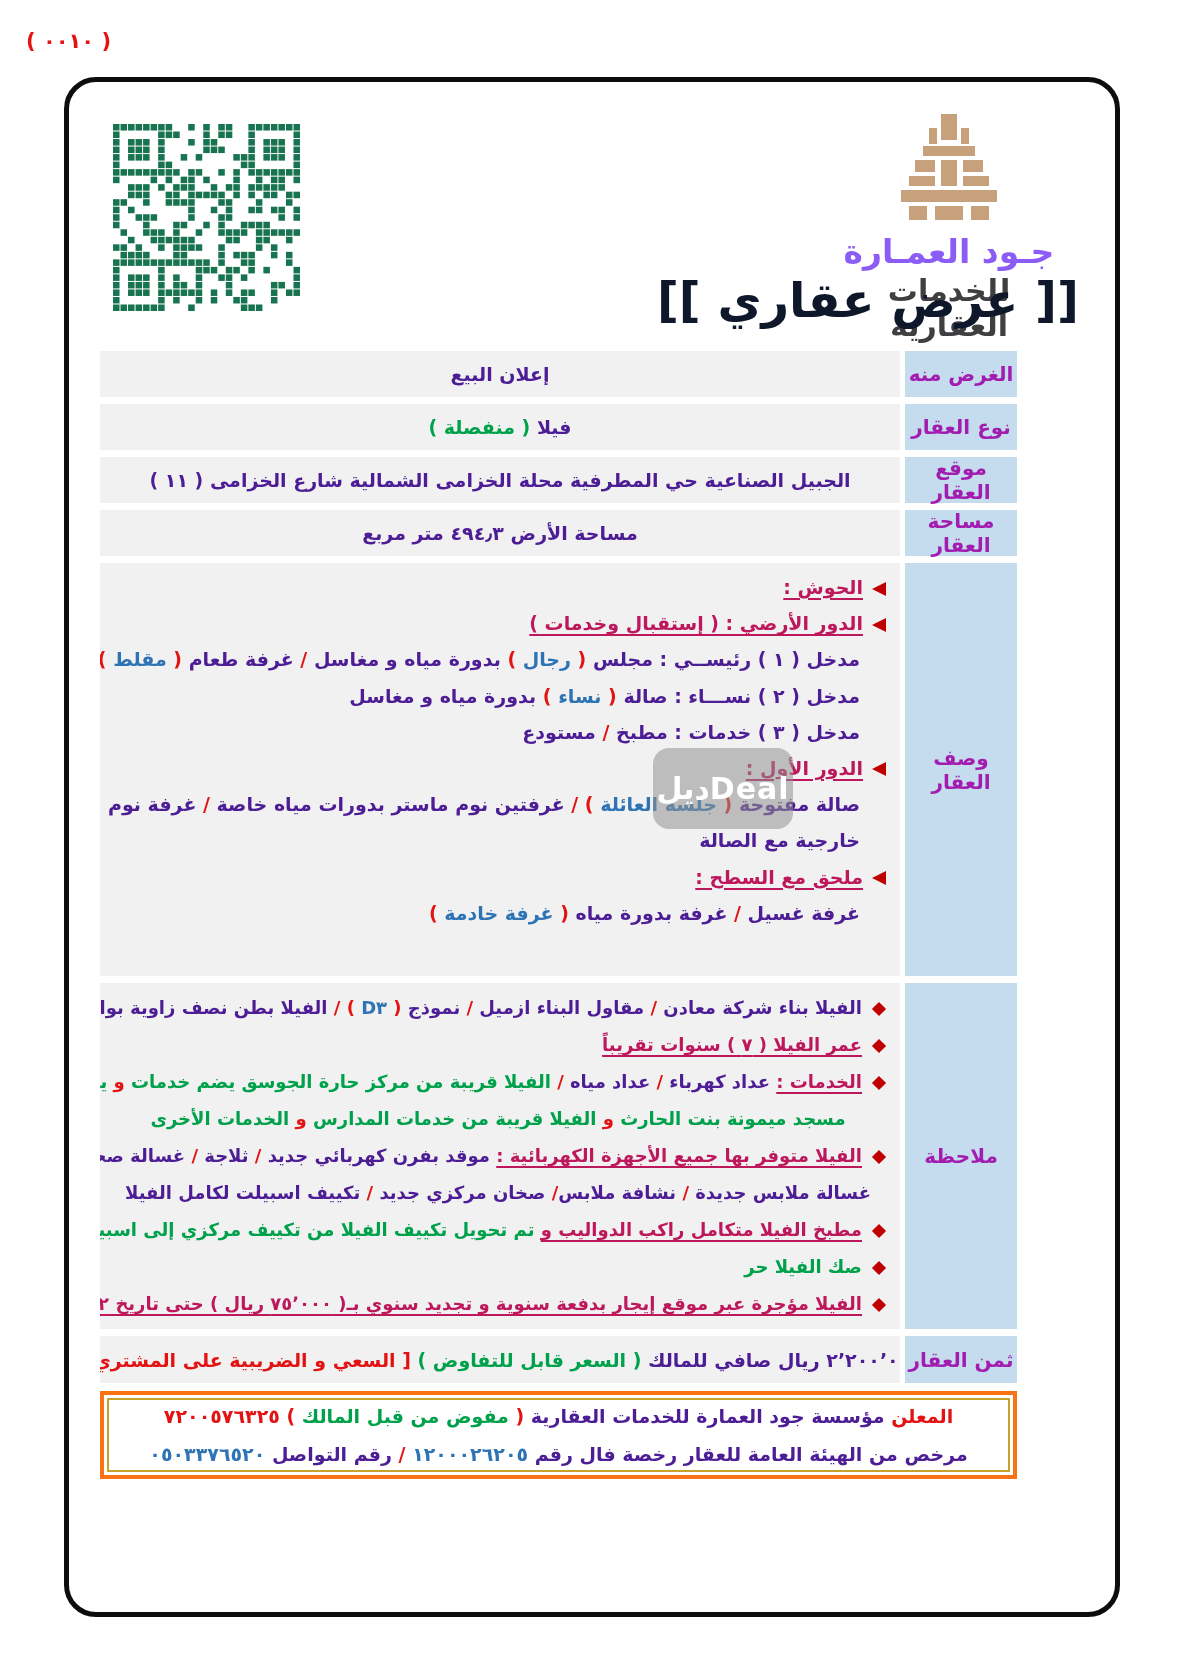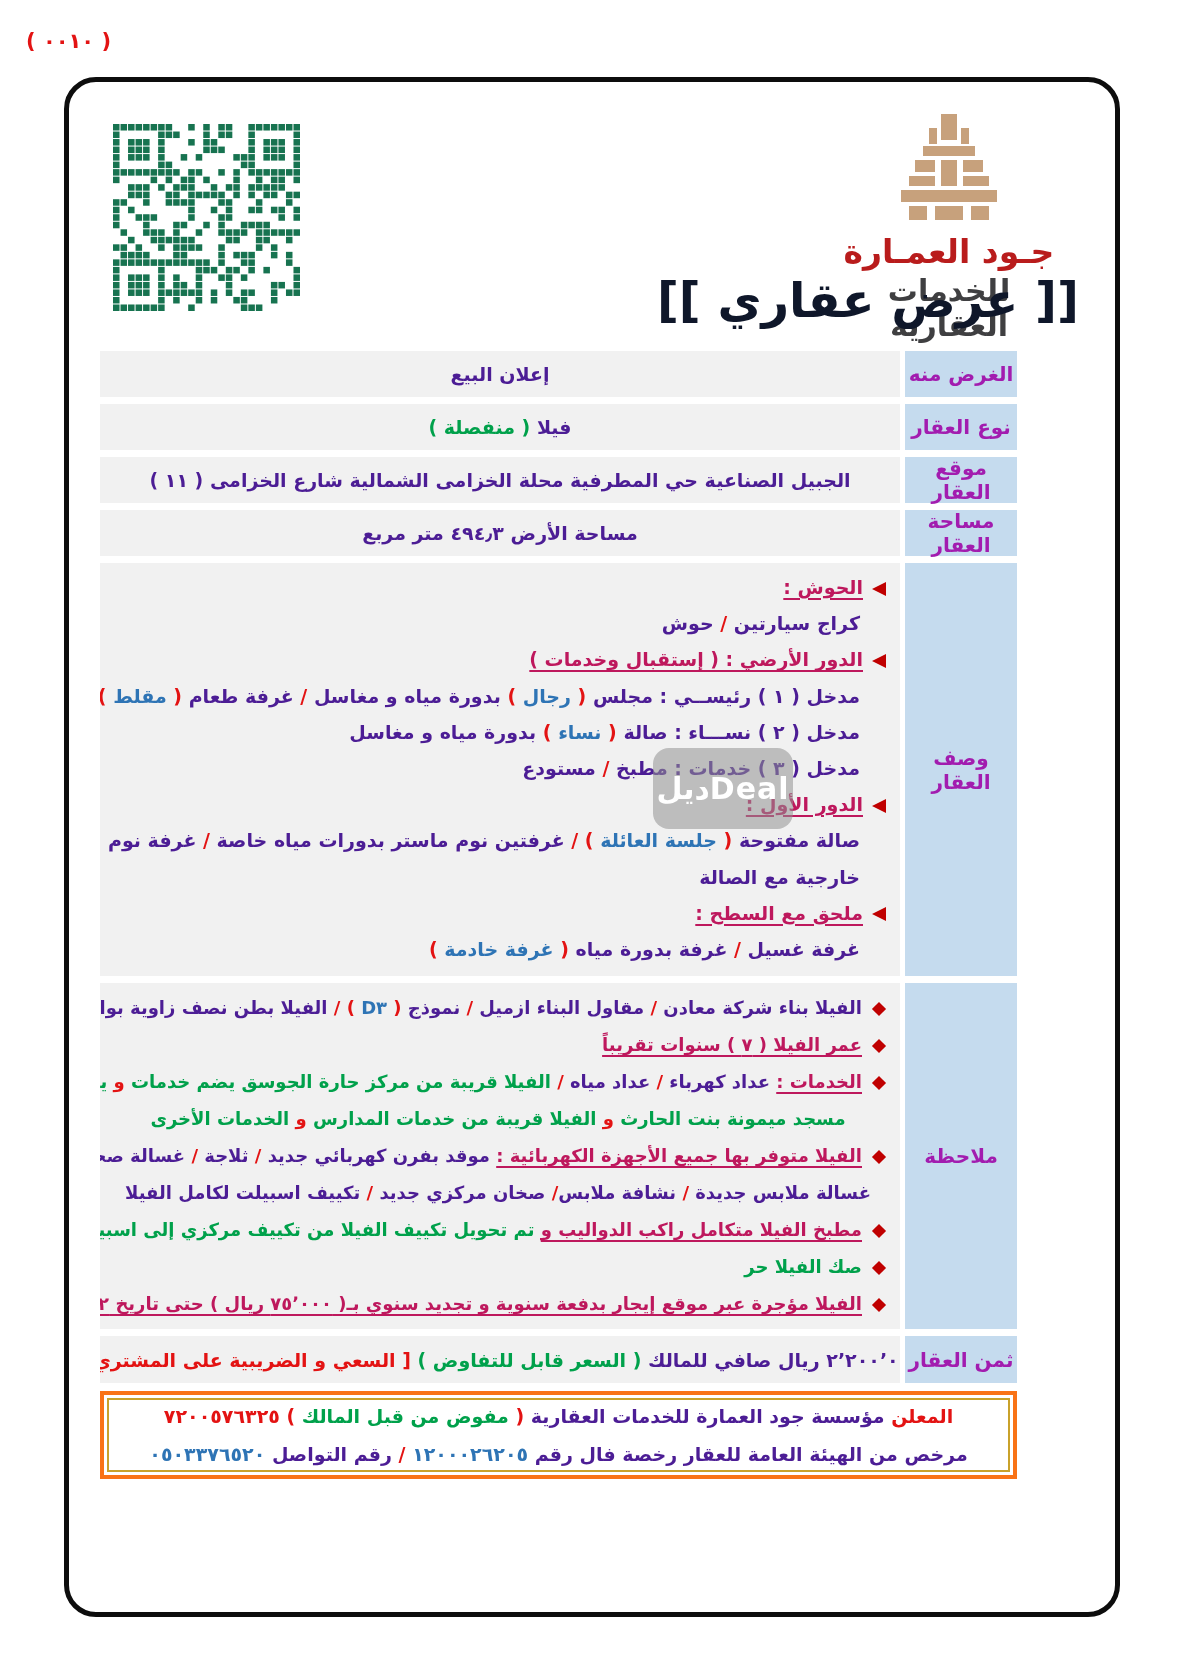--- a/index.html
+++ b/index.html
@@ -12,21 +12,21 @@
   
   .frame{position:absolute;left:64px;top:66px;width:1046px;height:1530px;
          border:5px solid #0d0d0d;border-radius:32px;background:#fff;}
 
   
   .qr{position:absolute;left:44px;top:42px;width:188px;height:188px;}
 
   
   .logo{position:absolute;left:770px;top:30px;width:220px;text-align:center;}
   .logo-icon svg{display:block;margin:0 auto;}
-  .logo-title{font-size:33px;color:#b91c1c;margin-top:2px;}
+  .logo-title{font-size:33px;color:#8b5cf6;margin-top:2px;}
   .logo-sub{font-size:30px;color:#3f3f41;margin-top:2px;}
 
   
   .title{position:absolute;top:190px;left:0;width:100%;text-align:right;transform:translateX(-36px);
          color:#0f172a;font-size:48px;}
 
   
   .ptable{position:absolute;left:31px;top:269px;width:917px;direction:rtl;}
   .trow{display:flex;gap:5px;margin-bottom:7px;height:46px;}
   .trow[data-name="table-row-description"]{height:413px;}
@@ -449,21 +449,20 @@
         <div class="trow" data-name="table-row-area">
           <div class="th" data-name="row-header">مساحة العقار</div>
           <div class="td align-center" data-name="row-content">
             <div class="line" data-name="text-line"><span class="seg seg-k" data-name="text-segment">مساحة الأرض ٤٩٤٫٣ متر مربع</span></div>
           </div>
         </div>
         <div class="trow" data-name="table-row-description">
           <div class="th" data-name="row-header">وصف العقار</div>
           <div class="td align-right" data-name="row-content">
             <div class="line" data-name="text-line"><span class="bullet bullet-arrow" data-name="arrow-bullet-icon"></span><span class="seg seg-du" data-name="text-segment">الحوش :</span></div>
-            <div class="line indent" data-name="text-line"><span class="seg seg-k" data-name="text-segment">كراج سيارتين </span><span class="seg seg-r" data-name="text-segment">/</span><span class="seg seg-k" data-name="text-segment"> حوش</span></div>
             <div class="line" data-name="text-line"><span class="bullet bullet-arrow" data-name="arrow-bullet-icon"></span><span class="seg seg-du" data-name="text-segment">الدور الأرضي : ( إستقبال وخدمات )</span></div>
             <div class="line indent" data-name="text-line"><span class="seg seg-k" data-name="text-segment">مدخل ( ١ ) رئيســي : مجلس </span><span class="seg seg-r" data-name="text-segment">( </span><span class="seg seg-b" data-name="text-segment">رجال</span><span class="seg seg-r" data-name="text-segment"> ) </span><span class="seg seg-k" data-name="text-segment">بدورة مياه و مغاسل </span><span class="seg seg-r" data-name="text-segment">/</span><span class="seg seg-k" data-name="text-segment"> غرفة طعام </span><span class="seg seg-r" data-name="text-segment">( </span><span class="seg seg-b" data-name="text-segment">مقلط</span><span class="seg seg-r" data-name="text-segment"> )</span></div>
             <div class="line indent" data-name="text-line"><span class="seg seg-k" data-name="text-segment">مدخل ( ٢ ) نســـاء : صالة </span><span class="seg seg-r" data-name="text-segment">( </span><span class="seg seg-b" data-name="text-segment">نساء</span><span class="seg seg-r" data-name="text-segment"> ) </span><span class="seg seg-k" data-name="text-segment">بدورة مياه و مغاسل</span></div>
             <div class="line indent" data-name="text-line"><span class="seg seg-k" data-name="text-segment">مدخل ( ٣ ) خدمات : مطبخ </span><span class="seg seg-r" data-name="text-segment">/</span><span class="seg seg-k" data-name="text-segment"> مستودع</span></div>
             <div class="line" data-name="text-line"><span class="bullet bullet-arrow" data-name="arrow-bullet-icon"></span><span class="seg seg-du" data-name="text-segment">الدور الأول :</span></div>
             <div class="line indent" data-name="text-line"><span class="seg seg-k" data-name="text-segment">صالة مفتوحة </span><span class="seg seg-r" data-name="text-segment">( </span><span class="seg seg-b" data-name="text-segment">جلسة العائلة</span><span class="seg seg-r" data-name="text-segment"> ) / </span><span class="seg seg-k" data-name="text-segment">غرفتين نوم ماستر بدورات مياه خاصة </span><span class="seg seg-r" data-name="text-segment">/</span><span class="seg seg-k" data-name="text-segment"> غرفة نوم تخدمها دورة مياه</span></div>
             <div class="line indent" data-name="text-line"><span class="seg seg-k" data-name="text-segment">خارجية مع الصالة</span></div>
             <div class="line" data-name="text-line"><span class="bullet bullet-arrow" data-name="arrow-bullet-icon"></span><span class="seg seg-du" data-name="text-segment">ملحق مع السطح :</span></div>
             <div class="line indent" data-name="text-line"><span class="seg seg-k" data-name="text-segment">غرفة غسيل </span><span class="seg seg-r" data-name="text-segment">/</span><span class="seg seg-k" data-name="text-segment"> غرفة بدورة مياه </span><span class="seg seg-r" data-name="text-segment">( </span><span class="seg seg-b" data-name="text-segment">غرفة خادمة</span><span class="seg seg-r" data-name="text-segment"> )</span></div>
           </div>

